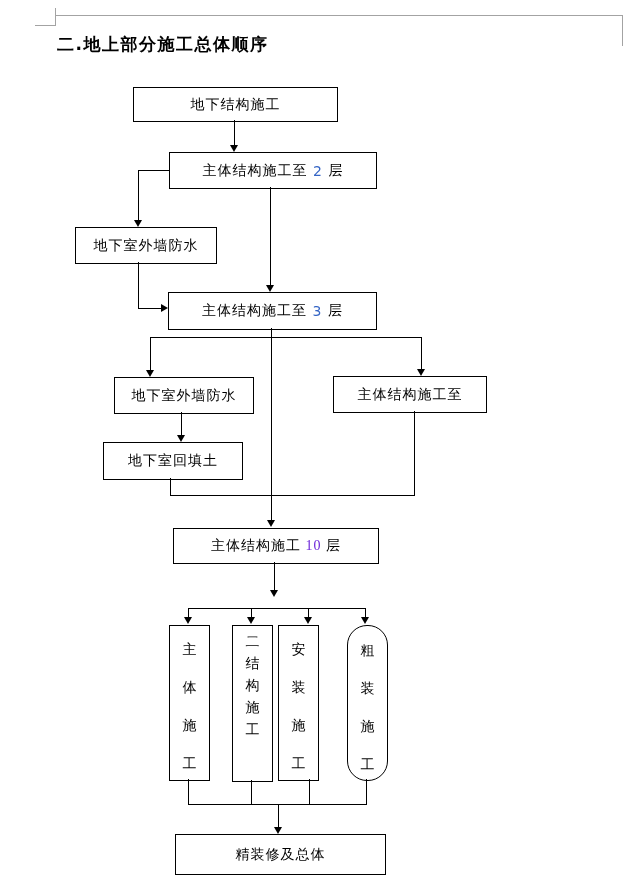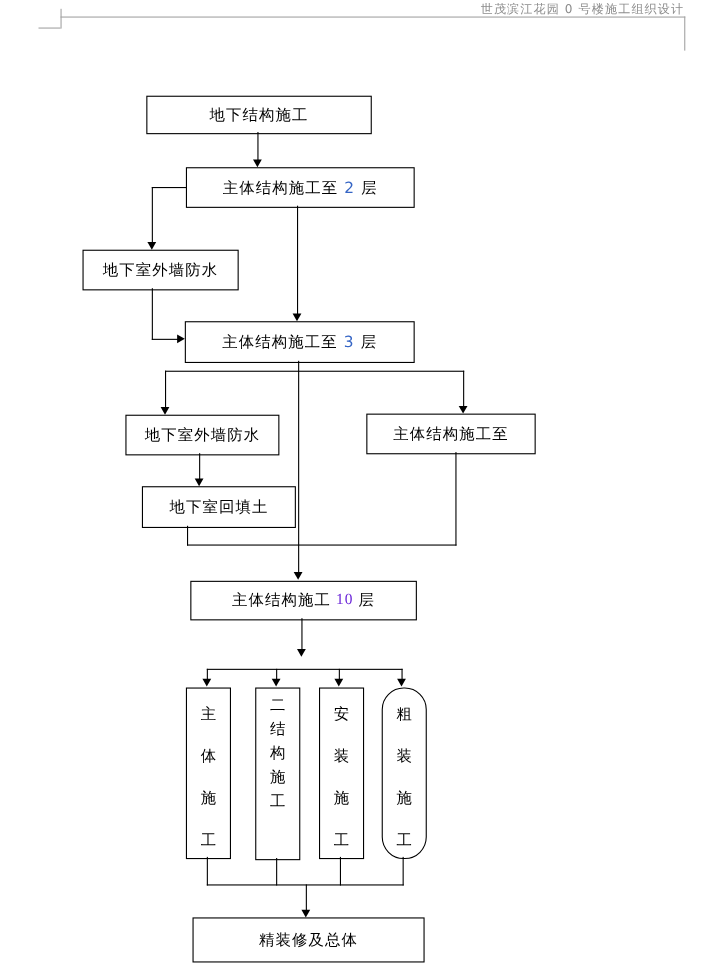--- a/index.html
+++ b/index.html
@@ -26,26 +26,26 @@
   .ad{position:absolute;width:0;height:0;border-style:solid;border-color:transparent;
       border-top-color:#000;border-width:7px 4px 0 4px;}
   .ar{position:absolute;width:0;height:0;border-style:solid;border-color:transparent;
       border-left-color:#000;border-width:4px 0 4px 7px;}
 </style>
 </head>
 <body>
 
 <div class="page">
 
-  <div class="htext" style="color: rgb(140, 140, 140);">世茂滨江花园 0 号楼施工组织设计</div>
   <div class="hmark" style="left:55px;top:15px;width:568px;height:1px;"></div>
   <div class="hmark" style="left:55px;top:8px;width:1px;height:18px;"></div>
   <div class="hmark" style="left:35px;top:25px;width:20px;height:1px;"></div>
   <div class="hmark" style="left:622px;top:15px;width:1px;height:31px;"></div>
 
+  <h1 class="title">二.地上部分施工总体顺序</h1>
 
   <div>
 
     <div class="box" style="left:133px;top:87px;width:203px;height:33px;">
       <span>地下结构施工</span>
     </div>
 
     <div class="box" style="left:169px;top:152px;width:206px;height:35px;">
       <span>主体结构施工至 </span><span style="color: rgb(53, 101, 197);">2</span><span> 层</span>
     </div>
@@ -59,35 +59,35 @@
     </div>
 
     <div class="box" style="left:114px;top:377px;width:138px;height:35px;">
       <span>地下室外墙防水</span>
     </div>
 
     <div class="box" style="left:333px;top:376px;width:152px;height:35px;">
       <span>主体结构施工至</span>
     </div>
 
-    <div class="box" style="left:129px;top:442px;width:138px;height:36px;">
+    <div class="box" style="left:103px;top:442px;width:138px;height:36px;">
       <span>地下室回填土</span>
     </div>
 
     <div class="box" style="left:173px;top:528px;width:204px;height:34px;font-family:Liberation Serif, serif;">
       <span>主体结构施工 </span><span style="color: #6d28d9;">10</span><span> 层</span>
     </div>
 
-    <div class="vbox" style="left:169px;top:625px;width:39px;height:154px;">
+    <div class="vbox" style="left:169px;top:625px;width:39px;height:154px;font-family:Liberation Mono, monospace;">
       <div class="vt">主体施工</div>
     </div>
     <div class="vbox tight" style="left:232px;top:625px;width:39px;height:155px;">
       <div class="vt">二结构施工</div>
     </div>
-    <div class="vbox" style="left:290px;top:625px;width:39px;height:154px;">
+    <div class="vbox" style="left:278px;top:625px;width:39px;height:154px;font-family:Liberation Serif, serif;">
       <div class="vt">安装施工</div>
     </div>
     <div class="vbox" style="left:347px;top:625px;width:39px;height:154px;border-radius:20px;">
       <div class="vt">粗装施工</div>
     </div>
 
     <div class="box" style="left:175px;top:834px;width:209px;height:39px;">
       <span>精装修及总体</span>
     </div>
 

